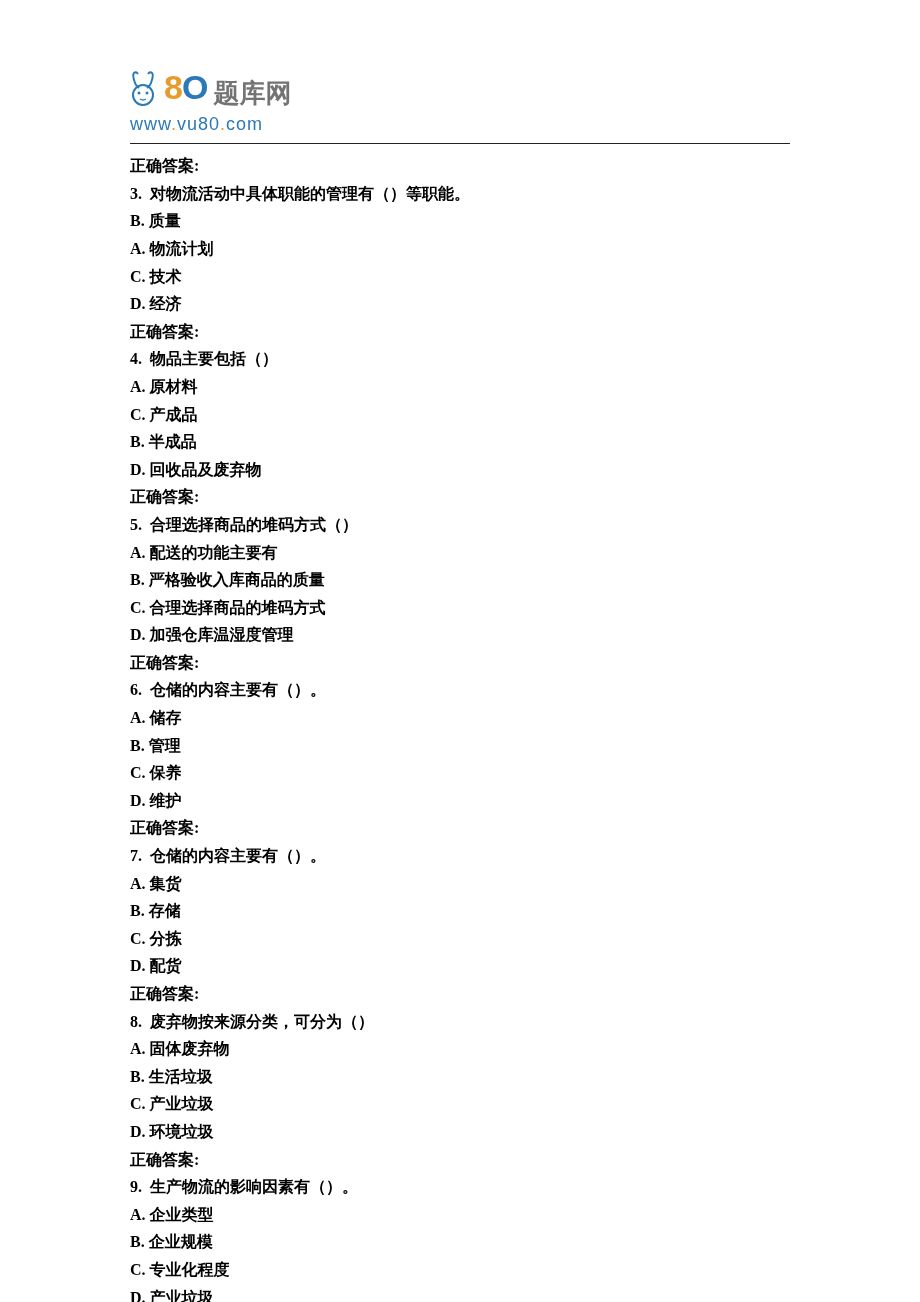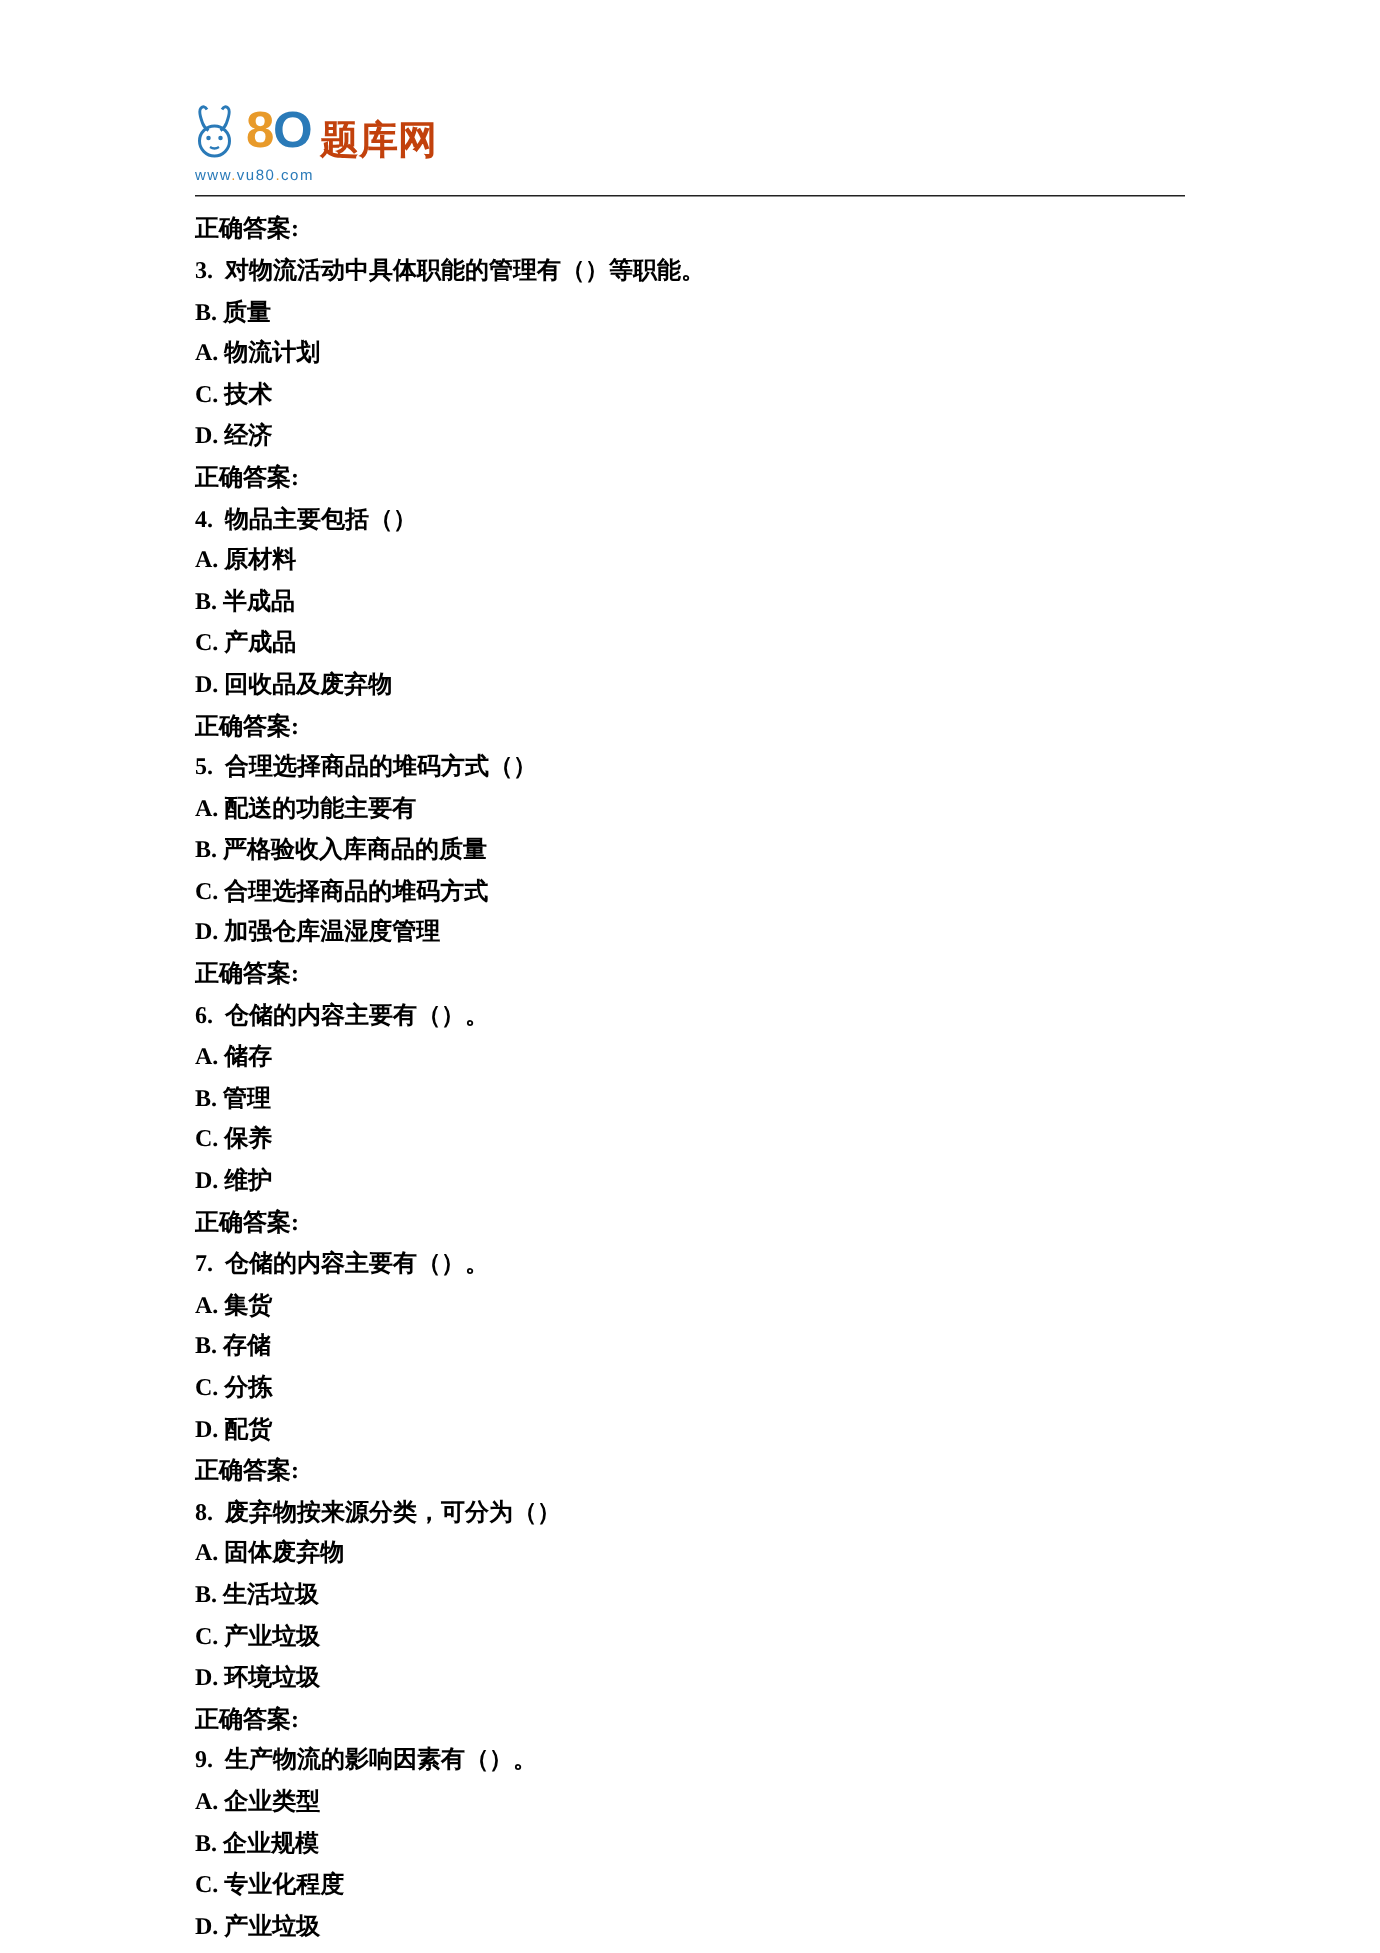--- a/index.html
+++ b/index.html
@@ -40,26 +40,26 @@
     .logo-8 {
       color: #e89a2a;
     }
     .logo-0 {
       color: #2a7ab8;
     }
     .logo-text {
       font-family: "KaiTi", "楷体", serif;
       font-weight: bold;
       font-size: 26px;
-      color: #c2410c;
+      color: #737373;
       margin-left: 4px;
     }
     .logo-url {
       font-family: Arial, sans-serif;
-      font-size: 10px;
+      font-size: 18px;
       color: #2a7ab8;
       letter-spacing: 1px;
       margin-top: -4px;
     }
     .logo-url .dot {
       color: #e89a2a;
     }
     .divider {
       border: none;
       border-top: 1.5px solid #222;
@@ -114,22 +114,22 @@
 <div class="content" id="content">
   <div class="line">正确答案:</div>
 <div class="line"><span class="qnum">3.&nbsp;&nbsp;</span><span class="qtext">对物流活动中具体职能的管理有（）等职能。</span></div>
     <div class="line choice"><span>B. </span><span>质量</span></div>
     <div class="line choice"><span>A. </span><span>物流计划</span></div>
     <div class="line choice"><span>C. </span><span>技术</span></div>
     <div class="line choice"><span>D. </span><span>经济</span></div>
     <div class="line">正确答案:</div>
     <div class="line"><span class="qnum">4.&nbsp;&nbsp;</span><span class="qtext">物品主要包括（）</span></div>
     <div class="line choice"><span>A. </span><span>原材料</span></div>
+    <div class="line choice"><span>C. </span><span>产成品</span></div>
     <div class="line choice"><span>B. </span><span>半成品</span></div>
-    <div class="line choice"><span>C. </span><span>产成品</span></div>
     <div class="line choice"><span>D. </span><span>回收品及废弃物</span></div>
     <div class="line">正确答案:</div>
     <div class="line"><span class="qnum">5.&nbsp;&nbsp;</span><span class="qtext">合理选择商品的堆码方式（）</span></div>
     <div class="line choice"><span>A. </span><span>配送的功能主要有</span></div>
     <div class="line choice"><span>B. </span><span>严格验收入库商品的质量</span></div>
     <div class="line choice"><span>C. </span><span>合理选择商品的堆码方式</span></div>
     <div class="line choice"><span>D. </span><span>加强仓库温湿度管理</span></div>
     <div class="line">正确答案:</div>
     <div class="line"><span class="qnum">6.&nbsp;&nbsp;</span><span class="qtext">仓储的内容主要有（）。</span></div>
     <div class="line choice"><span>A. </span><span>储存</span></div>

